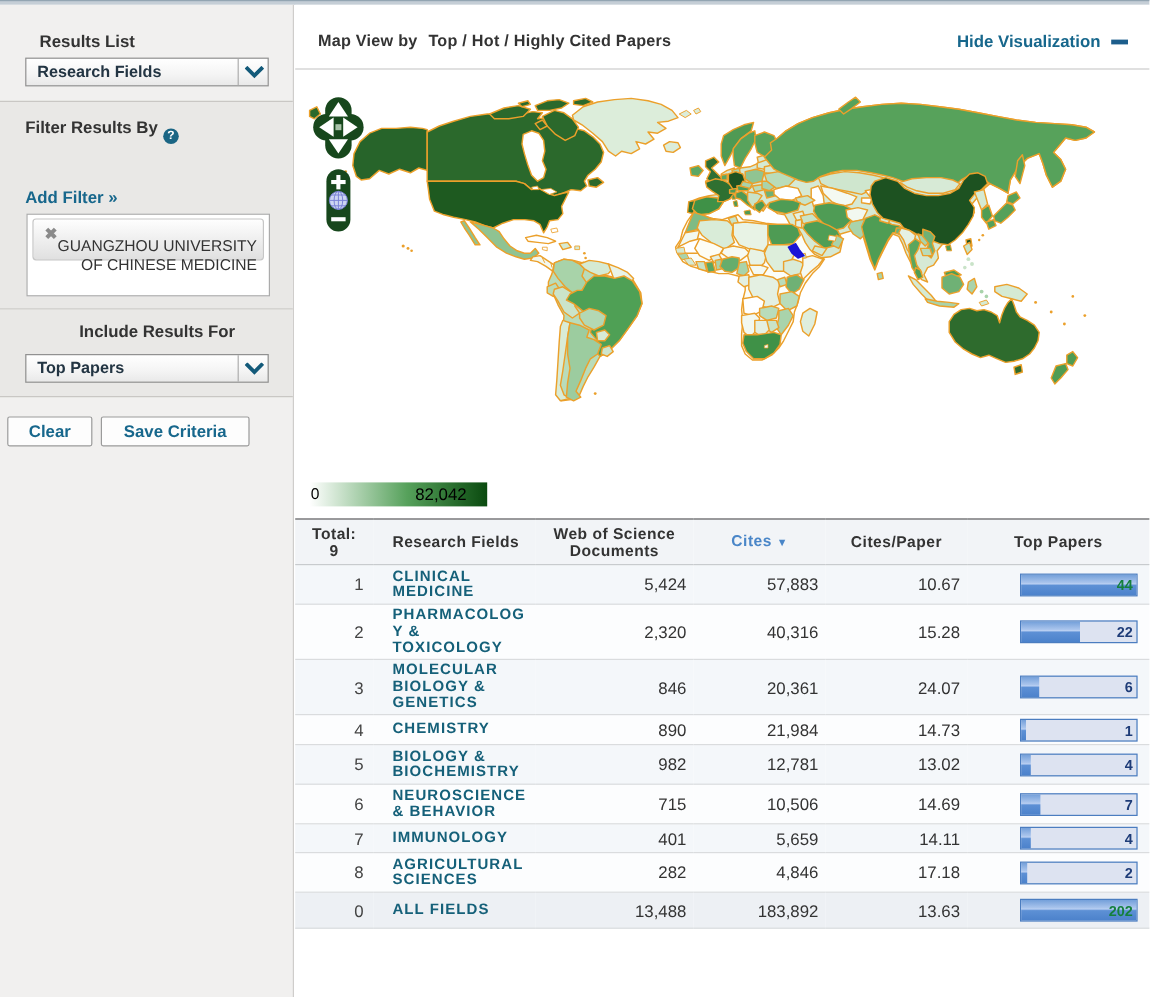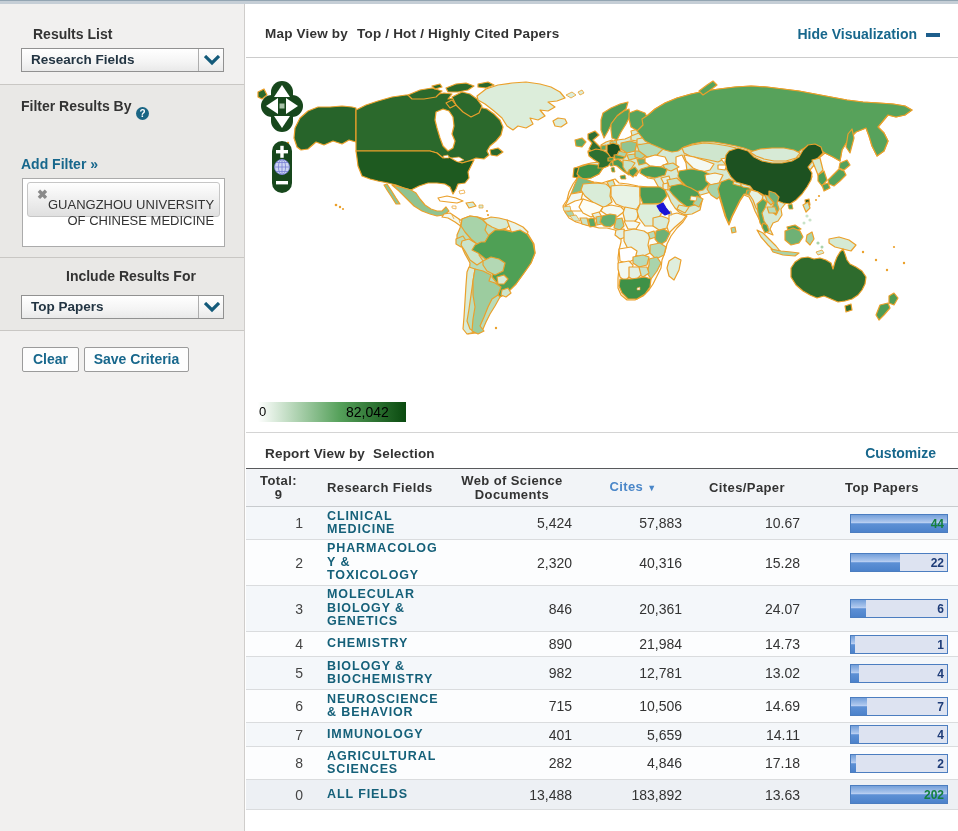--- a/index.html
+++ b/index.html
@@ -82,22 +82,22 @@
     </div>
     <div class="sb-h" style="left:21px; top:264px;margin-left:45px;">Include Results For</div>
     <div class="dd" style="top:291px;">
       <span class="txt">Top Papers</span>
       <span class="cz">
           <svg width="16" height="11" viewBox="0 0 16 11">
             <path d="M1,1 L8,8 L15,1" fill="none" stroke="#135a7a" stroke-width="3.2"></path>
           </svg>
         </span>
     </div>
-    <div class="btn" style="left:22px; width:57px;">Clear</div>
-    <div class="btn" style="left:84px; width:105px;">Save Criteria</div>
+    <div class="btn" style="left:6px; width:71px;">Clear</div>
+    <div class="btn" style="left:84px; width:124px;">Save Criteria</div>
   </div>
   <div id="main">
     <div id="maphead">
       <span class="h-title">Map View by<span style="display:inline-block;width:9px;"></span>Top / Hot / Highly Cited Papers</span>
       <span id="hidevis">Hide Visualization<span class="minus"></span></span>
     </div>
     <svg id="mapsvg" width="712" height="374" viewBox="246 58 712 374">
 <defs>
 <linearGradient id="lg" x1="0" y1="0" x2="1" y2="0">
 <stop offset="0" stop-color="#ffffff"></stop>
@@ -357,24 +357,20 @@
 </g>
 <rect x="276" y="181" width="12" height="3.4" fill="#ffffff"></rect>
 </g>
 
 <rect x="258" y="402" width="148" height="20" fill="url(#lg)"></rect>
 <text x="259" y="416" font-family="Liberation Sans, sans-serif" font-size="13" fill="#000">0</text>
 <text x="346" y="417" font-family="Liberation Sans, sans-serif" font-size="14" fill="#000">82,042</text>
 </svg>
 
     <div id="report">
-      <div id="rephead">
-        <span class="h-title">Report View by&nbsp;&nbsp;Selection</span>
-        <span id="customize">Customize</span>
-      </div>
       <table>
         <colgroup>
             <col class="c1">
             <col class="c2">
             <col class="c3">
             <col class="c4">
             <col class="c5">
             <col class="c6">
           </colgroup>
         <thead>

